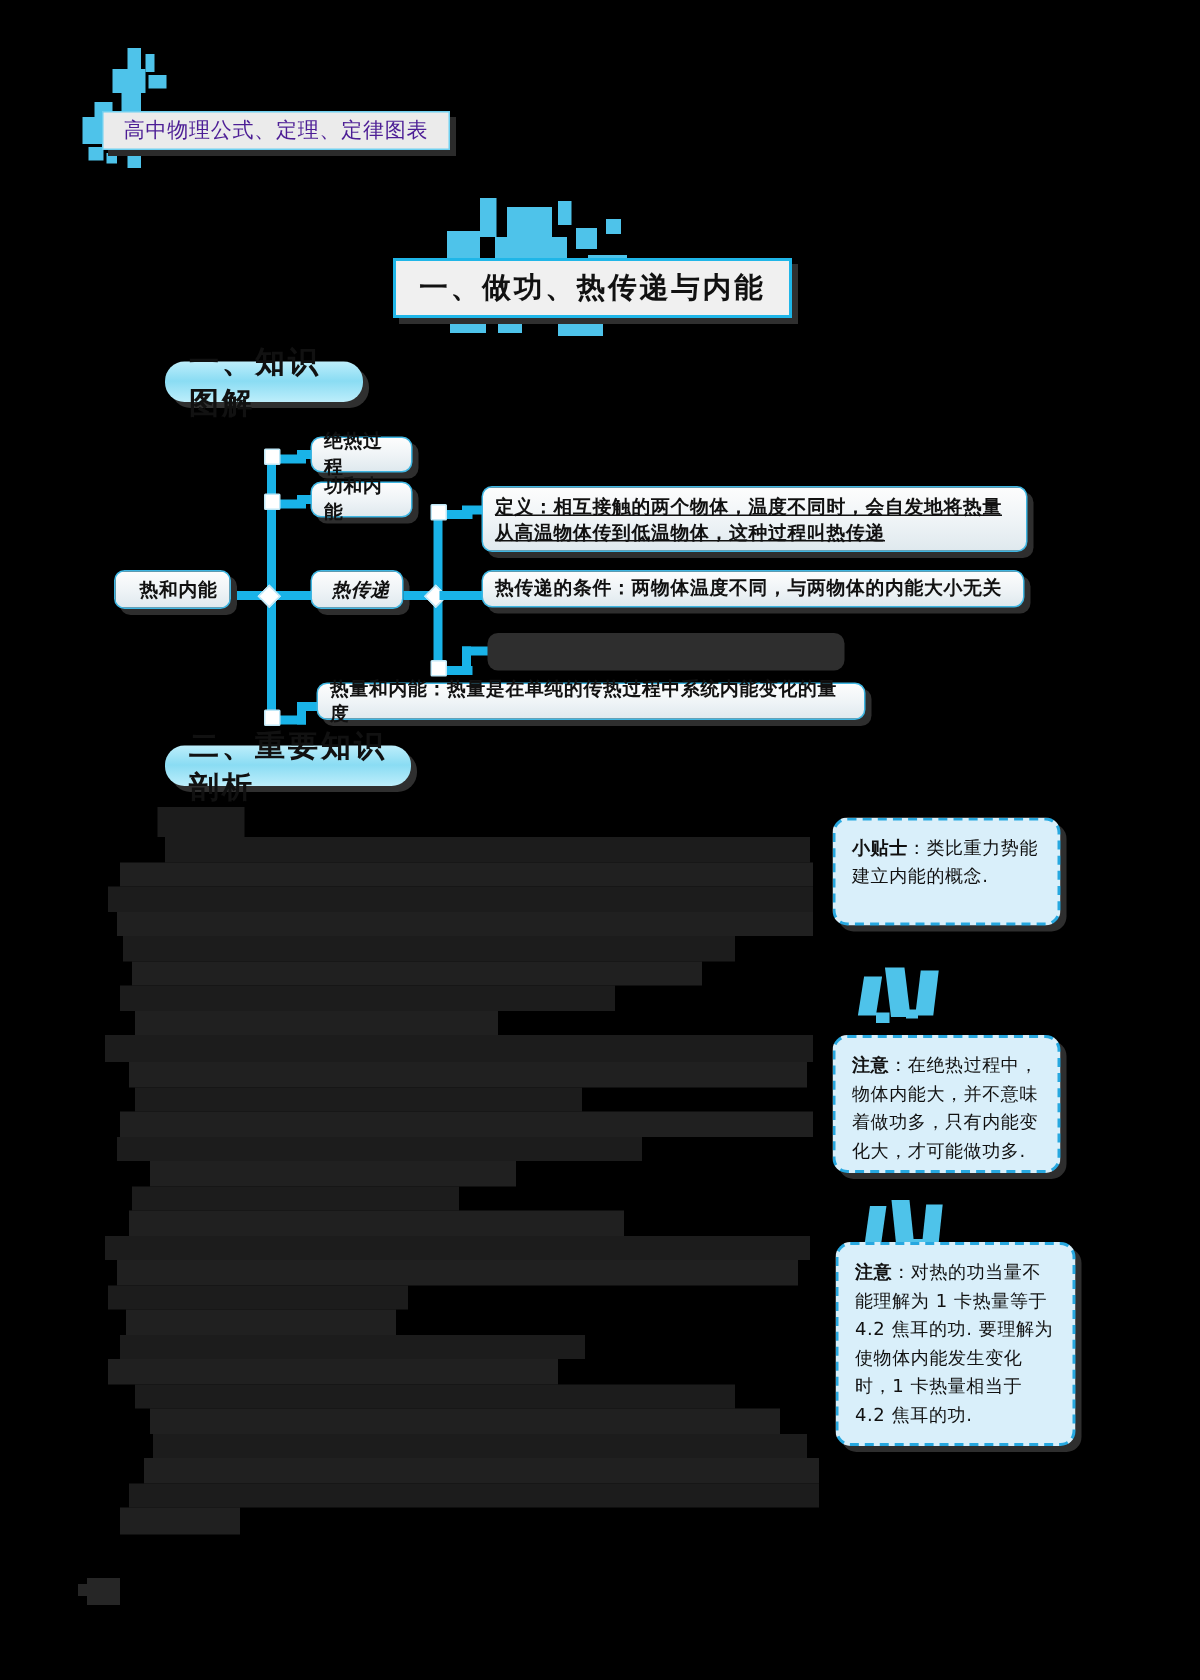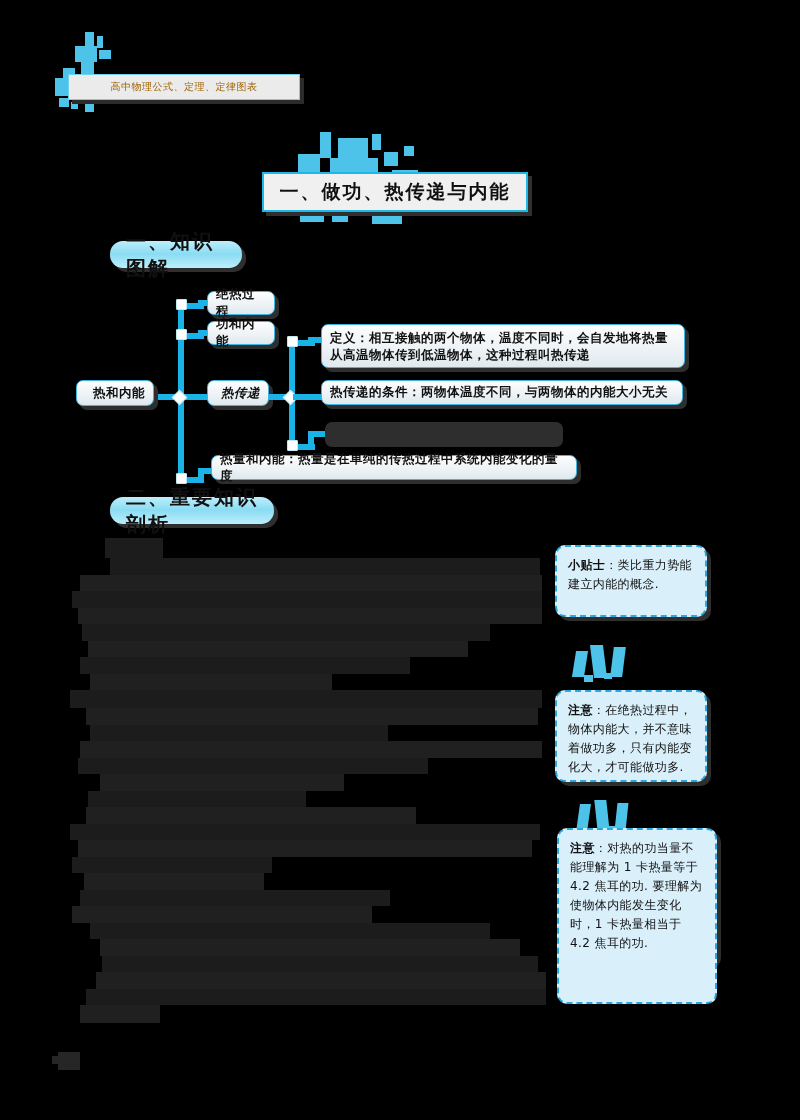--- a/index.html
+++ b/index.html
@@ -13,21 +13,21 @@
   .splash{position:absolute;pointer-events:none;}
   .blob{position:absolute;background:#4ec3ea;}
 
   
   .runhead{
     position:absolute;left:68px;top:74px;width:232px;height:26px;
     background:#ebebeb;border:1px solid #6fd0f0;
     display:flex;align-items:center;justify-content:center;
     box-sizing:border-box;
   }
-  .runhead span{font-size:10px;color:#a16207;letter-spacing:.5px;}
+  .runhead span{font-size:14px;color:#4c1d95;letter-spacing:.5px;}
   .runhead-shadow{
     position:absolute;left:72px;top:78px;width:232px;height:26px;background:#2b2b2b;
   }
 
   
   .title-shadow{
     position:absolute;left:266px;top:176px;width:266px;height:40px;background:#2f2f2f;
   }
   .title-bar{
     position:absolute;left:262px;top:172px;width:266px;height:40px;
@@ -176,21 +176,21 @@
 
     <div class="conn" style="left:199px;top:106px;width:26px;height:6px;"></div>
     <div class="conn" style="left:219px;top:52px;width:6px;height:110px;"></div>
     <div class="diamond" style="left:215px;top:104px;"></div>
 
     <div class="conn" style="left:223px;top:52px;width:22px;height:6px;"></div>
     <div class="conn" style="left:238px;top:49px;width:22px;height:6px;"></div>
     <div class="arrow" style="left:258px;top:45px;"></div>
     <div class="diamond sq" style="left:217px;top:48px;"></div>
     <div class="node-shadow" style="left:255px;top:40px;width:364px;height:44px;"></div>
-    <div class="node multiline" style="left:251px;top:36px;width:364px;height:44px;">
+    <div class="node multiline" style="left:251px;top:36px;width:364px;height:44px;text-decoration:underline;">
       <span>定义：相互接触的两个物体，温度不同时，会自发地将热量从高温物体传到低温物体，这种过程叫热传递</span>
     </div>
 
     <div class="conn" style="left:223px;top:106px;width:36px;height:6px;"></div>
     <div class="arrow" style="left:258px;top:102px;"></div>
     <div class="node-shadow" style="left:255px;top:96px;width:362px;height:25px;"></div>
     <div class="node" style="left:251px;top:92px;width:362px;height:25px;">
       <span>热传递的条件：两物体温度不同，与两物体的内能大小无关</span>
     </div>
 
@@ -272,17 +272,17 @@
 
   <div class="splash" style="left:574px;top:800px;width:80px;height:40px;">
     <div class="blob" style="left:4px;top:4px;width:11px;height:28px;transform:skewX(-8deg);"></div>
     <div class="blob" style="left:22px;top:0px;width:12px;height:32px;transform:skewX(6deg);"></div>
     <div class="blob" style="left:42px;top:3px;width:11px;height:28px;transform:skewX(-6deg);"></div>
     <div class="blob" style="left:14px;top:28px;width:8px;height:8px;"></div>
     <div class="blob" style="left:34px;top:26px;width:8px;height:6px;"></div>
   </div>
 
   <div class="callout-shadow" style="left:561px;top:832px;width:160px;height:136px;"></div>
-  <div class="callout" style="left:557px;top:828px;width:160px;height:176px;">
+  <div class="callout" style="left:557px;top:828px;width:160px;height:136px;">
     <b>注意</b><span>：</span><span>对热的功当量不能理解为 1 卡热量等于 4.2 焦耳的功. 要理解为使物体内能发生变化时，1 卡热量相当于 4.2 焦耳的功.</span>
   </div>
 
 </div>
 
 </body></html>

